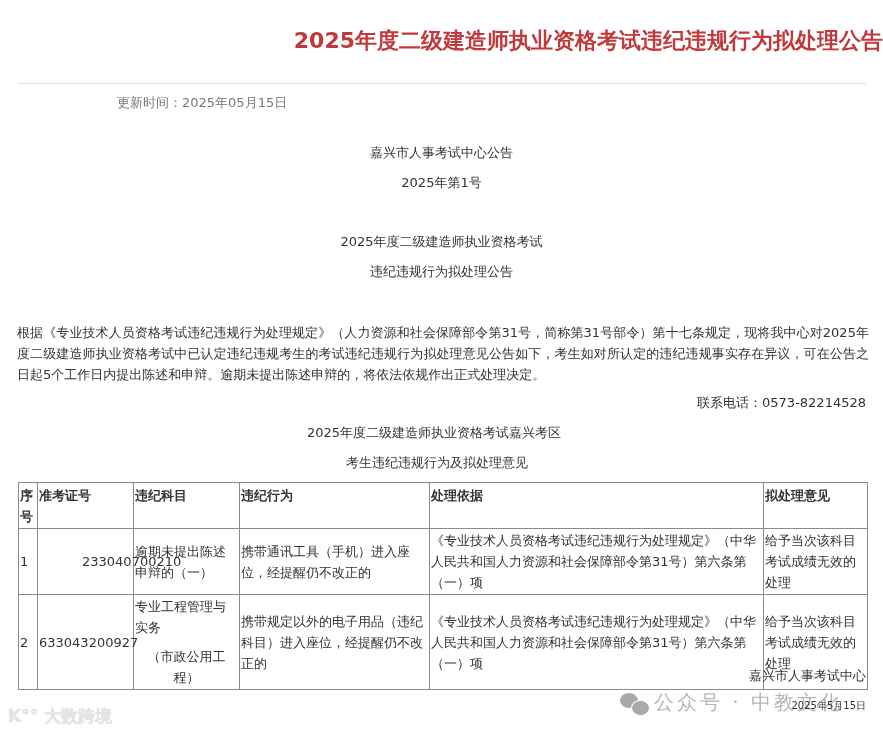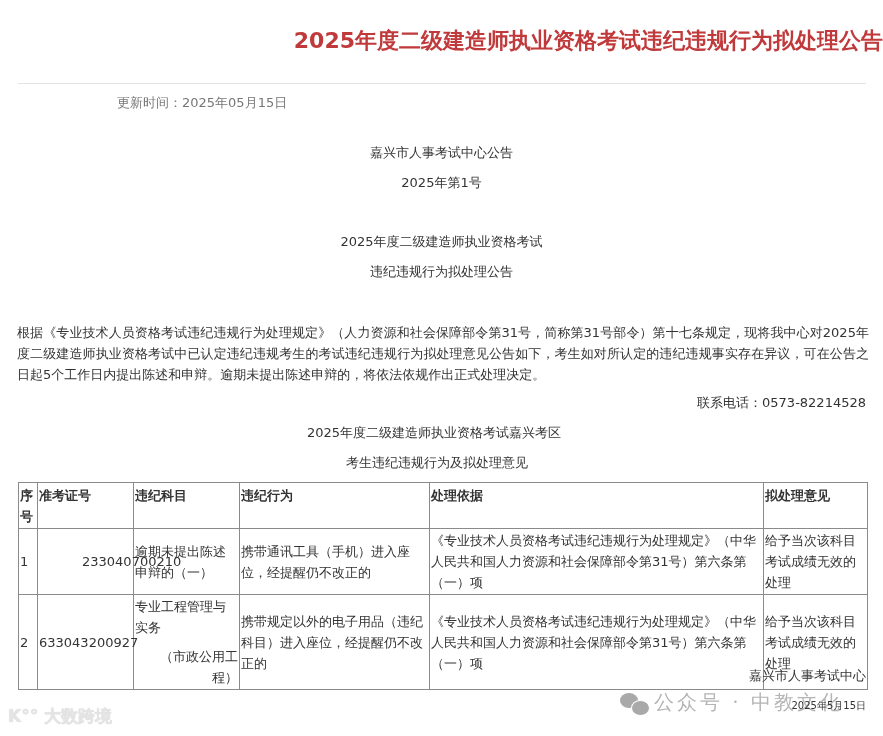--- a/index.html
+++ b/index.html
@@ -125,21 +125,21 @@
       <td>携带通讯工具（手机）进入座位，经提醒仍不改正的</td>
       <td>《专业技术人员资格考试违纪违规行为处理规定》（中华人民共和国人力资源和社会保障部令第31号）第六条第（一）项</td>
       <td>给予当次该科目考试成绩无效的处理</td>
     </tr>
     <tr class="row-2">
       <td>2</td>
       <td style="white-space:nowrap;overflow:visible;">633043200927</td>
       <td>
         <div>专业工程管理与实务</div>
         <div style="height:8px"></div>
-        <div style="text-align:right;">（市政公用工程）</div>
+        <div style="text-align:center;">（市政公用工程）</div>
       </td>
       <td>携带规定以外的电子用品（违纪科目）进入座位，经提醒仍不改正的</td>
       <td>《专业技术人员资格考试违纪违规行为处理规定》（中华人民共和国人力资源和社会保障部令第31号）第六条第（一）项</td>
       <td>给予当次该科目考试成绩无效的处理</td>
     </tr>
   </tbody>
 </table>
 
 <div class="watermark-wechat">
   <span class="wechat-icon">

